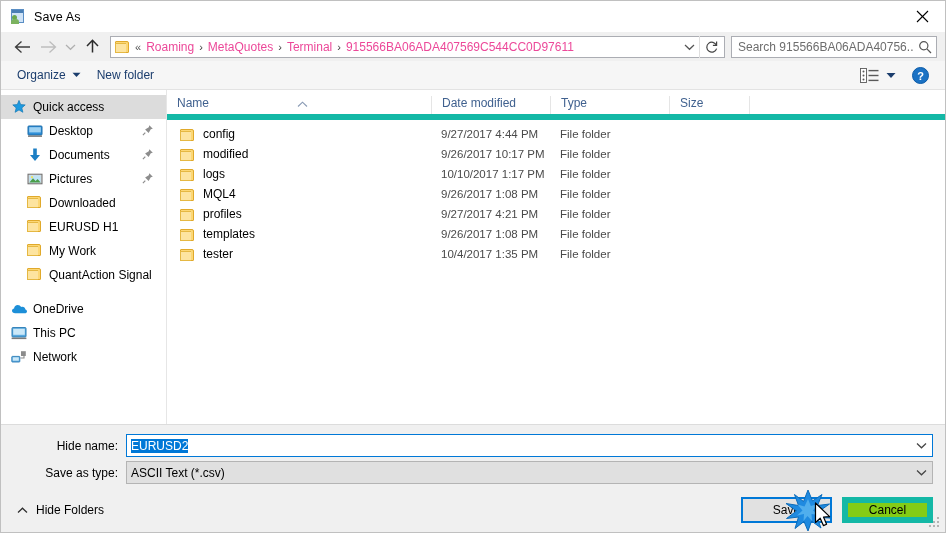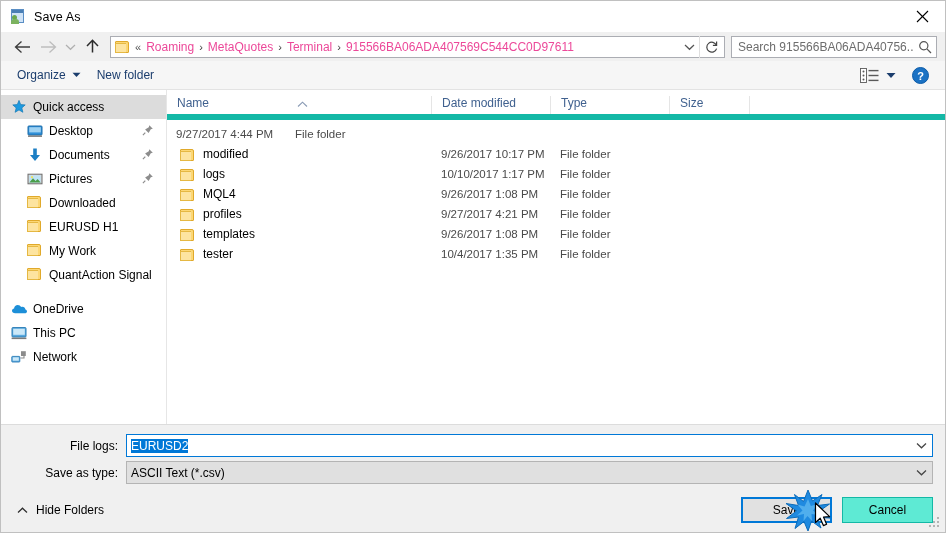--- a/index.html
+++ b/index.html
@@ -377,22 +377,22 @@
     display: flex;
     align-items: center;
     gap: 8px;
     font-size: 12px;
     color: #000;
     padding-left: 4px;
   }
   .footer-spacer { flex: 1 1 auto; }
   .btn {
     width: 91px; height: 26px;
-    background: #5eead4;
-    border: 1px solid #14b8a6;
+    background: #84cc16;
+    border: 6px solid #14b8a6;
     box-sizing: border-box;
     display: flex;
     align-items: center;
     justify-content: center;
     font-size: 12px;
     color: #000;
     margin-left: 10px;
     position: relative;
   }
   .btn.default {
@@ -687,20 +687,27 @@
           <span>Type</span>
         </div>
         <div class="col c-size">
           <span>Size</span>
         </div>
       </div>
 
       <div class="rows">
 
         <div class="row">
+          <div class="cell c-name">
+            <span class="folder">
+                <span class="f-back"></span>
+                <span class="f-front"></span>
+              </span>
+            <span>config</span>
+          </div>
           <div class="cell c-date">9/27/2017 4:44 PM</div>
           <div class="cell c-type">File folder</div>
           <div class="cell c-size"></div>
         </div>
 
         <div class="row">
           <div class="cell c-name">
             <span class="folder">
                 <span class="f-back"></span>
                 <span class="f-front"></span>
@@ -776,21 +783,21 @@
           <div class="cell c-type">File folder</div>
           <div class="cell c-size"></div>
         </div>
 
       </div>
     </div>
   </div>
 
   <div class="formarea">
     <div class="form-row">
-      <div class="form-label">File logs:</div>
+      <div class="form-label">Hide name:</div>
       <div class="combo focused">
         <div class="combo-text"><span class="sel">EURUSD2</span></div>
         <div class="combo-arrow">
           <svg width="11" height="7" viewBox="0 0 11 7">
             <path d="M1 1.5 L5.5 5.8 L10 1.5" stroke="#444" stroke-width="1.2" fill="none"></path>
           </svg>
         </div>
       </div>
     </div>
     <div class="form-row">

